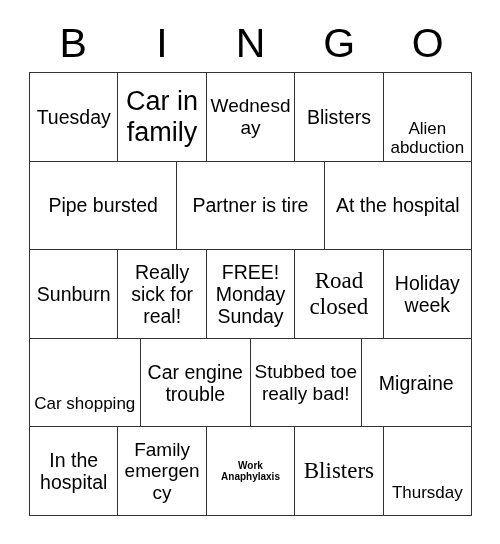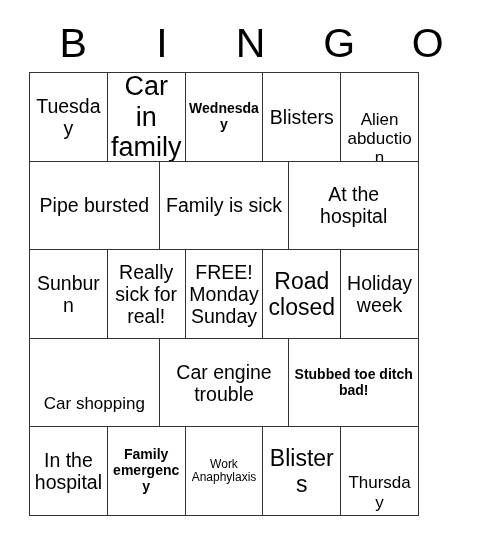--- a/index.html
+++ b/index.html
@@ -30,21 +30,21 @@
     flex: 1 1 0;
     text-align: center;
     font-size: 41px;
     line-height: 1;
     font-weight: 400;
     letter-spacing: 0px;
     color: #000000;
     user-select: none;
   }
   #grid {
-    width: 390px;
+    width: 443px;
     border-top: 1px solid #333333;
     border-left: 1px solid #333333;
     box-sizing: border-box;
   }
   .grid-row {
     display: flex;
     width: 100%;
   }
   .cell {
     flex: 1 1 0;
@@ -62,25 +62,25 @@
   }
   .cell-text {
     display: block;
     width: 100%;
     line-height: 1.13;
     word-wrap: break-word;
     white-space: pre-line;
   }
   
   .fs-xl  { font-size: 27px; }
-  .fs-lg  { font-size: 23px; }
+  .fs-lg  { font-size: 23px; font-family: Liberation Serif, serif; }
   .fs-md  { font-size: 19.5px; }
   .fs-sm  { font-size: 17px; margin-top: 43px; }
-  .fs-xs  { font-size: 14px; font-weight: bold; }
-  .fs-xxs { font-size: 12px; }
+  .fs-xs  { font-size: 19px; }
+  .fs-xxs { font-size: 10px; font-weight: bold; }
 </style>
 </head>
 <body>
 
 <div id="bingo-card">
 
   <div id="header-row">
     <div class="header-letter">B</div>
     <div class="header-letter">I</div>
     <div class="header-letter">N</div>
@@ -106,21 +106,21 @@
       <div class="cell">
           <span class="cell-text fs-sm">Alien abduction</span>
         </div>
     </div>
 
     <div class="grid-row">
       <div class="cell">
           <span class="cell-text fs-md">Pipe bursted</span>
         </div>
       <div class="cell">
-          <span class="cell-text fs-md">Family is sick</span>
+          <span class="cell-text fs-md">Partner is tire</span>
         </div>
       <div class="cell">
           <span class="cell-text fs-md">At the hospital</span>
         </div>
     </div>
 
     <div class="grid-row">
       <div class="cell">
           <span class="cell-text fs-md">Sunburn</span>
         </div>
@@ -139,21 +139,24 @@
     </div>
 
     <div class="grid-row">
       <div class="cell">
           <span class="cell-text fs-sm">Car shopping</span>
         </div>
       <div class="cell">
           <span class="cell-text fs-md">Car engine trouble</span>
         </div>
       <div class="cell">
-          <span class="cell-text fs-xs">Stubbed toe ditch bad!</span>
+          <span class="cell-text fs-xs">Stubbed toe really bad!</span>
+        </div>
+      <div class="cell">
+          <span class="cell-text fs-md">Migraine</span>
         </div>
     </div>
 
     <div class="grid-row">
       <div class="cell">
           <span class="cell-text fs-md">In the hospital</span>
         </div>
       <div class="cell">
           <span class="cell-text fs-xs">Family emergency</span>
         </div>

